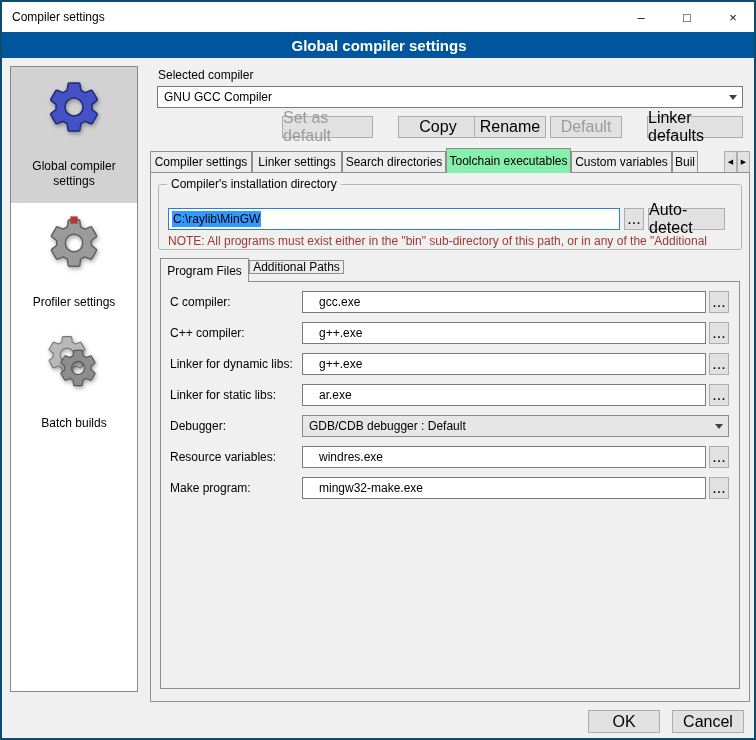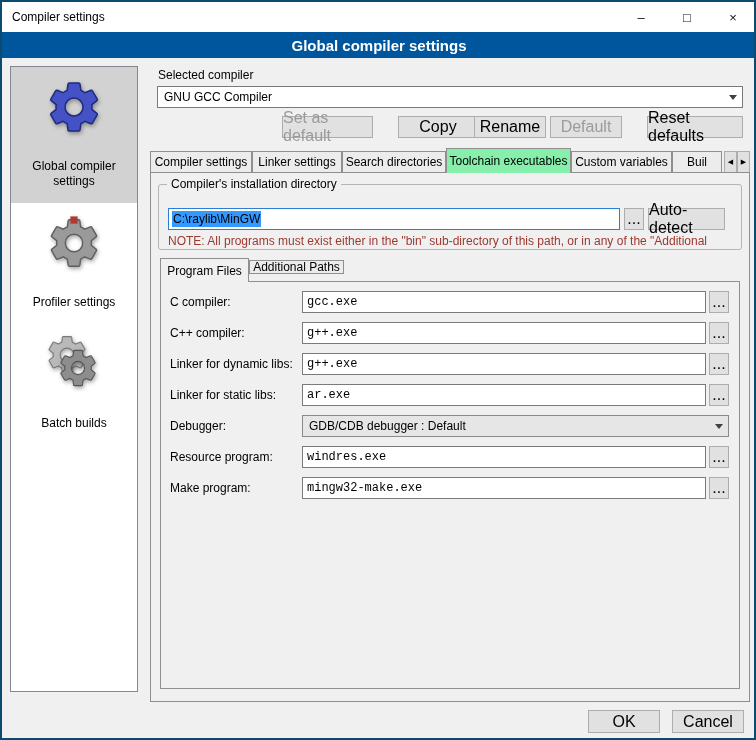--- a/index.html
+++ b/index.html
@@ -22,21 +22,21 @@
   .gear-back{position:absolute;left:2px;top:0}
   .gear-front{position:absolute;left:14px;top:14px}
   
   .btn{position:absolute;height:22px;background:#e1e1e1;border:1px solid #adadad;font-family:"Liberation Sans",sans-serif;font-size:16px;color:#000;box-sizing:border-box;display:flex;align-items:center;justify-content:center;cursor:default}
   .btn.disabled{color:#9b9b9b}
   .label{position:absolute;white-space:nowrap}
   .combo{position:absolute;height:22px;background:#fff;border:1px solid #7a7a7a;box-sizing:border-box;display:flex;align-items:center;padding-left:6px;cursor:default}
   .combo.gray{background:#e6e6e6;border-color:#8a8a8a}
   .arrowbox{margin-left:auto;width:18px;display:flex;align-items:center;justify-content:center;align-self:stretch}
   .tri{width:0;height:0;border-left:4px solid transparent;border-right:4px solid transparent;border-top:5px solid #404040}
-  .textinput{position:absolute;height:22px;background:#fff;border:1px solid #7a7a7a;box-sizing:border-box;font-family:Liberation Mono, monospace;font-size:12px;padding:0 4px;margin:0}
+  .textinput{position:absolute;height:22px;background:#fff;border:1px solid #7a7a7a;box-sizing:border-box;font-family:Liberation Sans, sans-serif;font-size:12px;padding:0 16px;margin:0}
   
   .tab{position:absolute;top:149px;height:22px;background:#ececec;border:1px solid #8f8f8f;box-sizing:border-box;display:flex;align-items:center;justify-content:center;white-space:nowrap;overflow:hidden;z-index:1;cursor:default}
   .tab.active{top:146px;height:25px;background:#86efac;border-bottom:none;z-index:3}
   .tabarrow{position:absolute;top:149px;width:13px;height:22px;background:#e1e1e1;border:1px solid #adadad;box-sizing:border-box;display:flex;align-items:center;justify-content:center;font-size:7px;z-index:1;cursor:default}
   .tabpanel{position:absolute;left:148px;top:170px;width:600px;height:530px;border:1px solid #8f8f8f;background:#f0f0f0;box-sizing:border-box;z-index:2}
   
   .groupbox{position:absolute;left:156px;top:182px;width:584px;height:66px;border:1px solid #b5b5b5;border-radius:3px;box-sizing:border-box;z-index:4}
   .grouplegend{position:absolute;top:-8px;left:8px;background:#f0f0f0;padding:0 4px;white-space:nowrap}
   .dirbox{position:absolute;left:9px;top:23px;width:452px;height:22px;background:#fff;border:1px solid #2a7fd4;box-sizing:border-box;display:flex;align-items:center;padding-left:3px}
   .dirbox .sel{background:#3399ff;color:#000000;padding:1px 1px}
@@ -110,28 +110,28 @@
     <span>GNU GCC Compiler</span>
     <span class="arrowbox">
         <span class="tri"></span>
       </span>
   </div>
 
   <div class="btn disabled" style="left:280px;top:114px;width:91px">Set as default</div>
   <div class="btn" style="left:396px;top:114px;width:80px">Copy</div>
   <div class="btn" style="left:472px;top:114px;width:72px">Rename</div>
   <div class="btn disabled" style="left:548px;top:114px;width:72px">Default</div>
-  <div class="btn" style="left:645px;top:114px;width:96px">Reset defaults</div>
+  <div class="btn" style="left:645px;top:114px;width:96px">Linker defaults</div>
 
   <div class="tab" style="left:148px;width:102px">Compiler settings</div>
   <div class="tab" style="left:250px;width:90px">Linker settings</div>
   <div class="tab" style="left:340px;width:104px">Search directories</div>
   <div class="tab active" style="left:444px;width:125px">Toolchain executables</div>
   <div class="tab" style="left:569px;width:101px">Custom variables</div>
-  <div class="tab" style="left:670px;width:50px">Buil</div>
+  <div class="tab" style="left:670px;width:26px">Buil</div>
   <div class="tabarrow" style="left:722px">
       <span>◀</span>
     </div>
   <div class="tabarrow" style="left:735px">
       <span>▶</span>
     </div>
 
   <div class="tabpanel"></div>
 
   <div class="groupbox">
@@ -176,21 +176,21 @@
     <span class="flabel">Debugger:</span>
     <div class="combo gray fselect">
       <span>GDB/CDB debugger : Default</span>
       <span class="arrowbox">
           <span class="tri"></span>
         </span>
     </div>
   </div>
 
   <div class="frow" style="top:444px">
-    <span class="flabel">Resource program:</span>
+    <span class="flabel">Resource variables:</span>
     <input class="textinput ftext" value="windres.exe" style="">
     <div class="btn browse">...</div>
   </div>
 
   <div class="frow" style="top:475px">
     <span class="flabel">Make program:</span>
     <input class="textinput ftext" value="mingw32-make.exe" style="">
     <div class="btn browse">...</div>
   </div>
 

